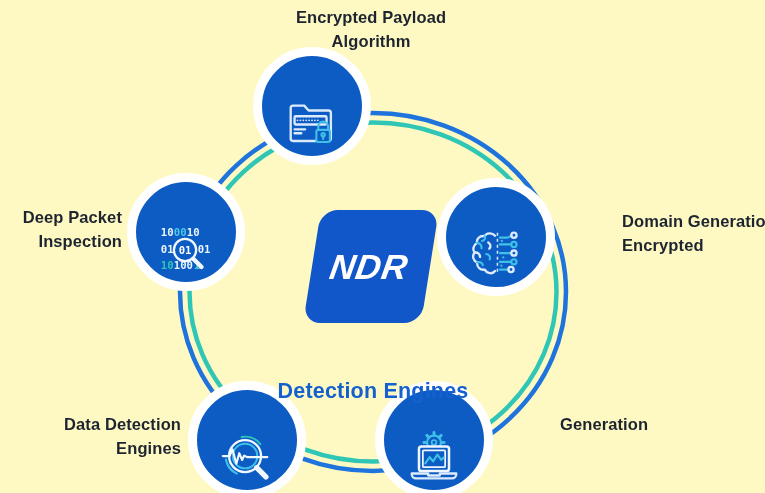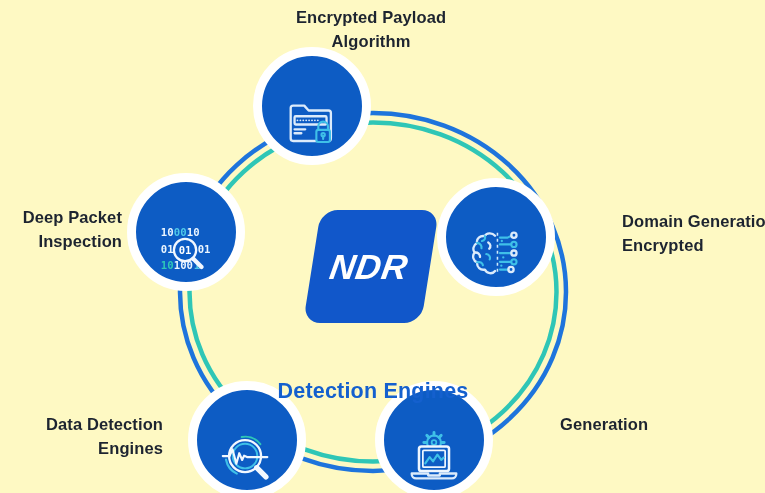--- a/index.html
+++ b/index.html
@@ -20,21 +20,21 @@
   .pos-br{left:375px;top:381px;}
   .node-circle svg{display:block;}
   .label{
     position:absolute;z-index:2;color:#1d2430;font-size:16.5px;font-weight:600;
     line-height:24px;letter-spacing:0.1px;
   }
   .label div{white-space:nowrap;}
   .label-top{left:236px;top:5px;width:270px;text-align:center;}
   .label-left{left:0px;top:205px;width:122px;text-align:right;}
   .label-right{left:622px;top:209px;width:143px;text-align:left;}
-  .label-bl{left:12px;top:412px;width:151px;text-align:right;}
+  .label-bl{left:30px;top:412px;width:151px;text-align:right;}
   .label-br{left:560px;top:412px;width:160px;text-align:left;}
   .logo-slab{
     position:absolute;left:312px;top:210px;width:118px;height:113px;z-index:2;
     background:#1157ca;border-radius:17px;transform:skewX(-9deg);
     display:flex;align-items:center;justify-content:center;
   }
   .logo-text{
     color:#ffffff;font-size:35px;font-weight:700;font-style:italic;
     letter-spacing:0.5px;padding-right:4px;
   }

